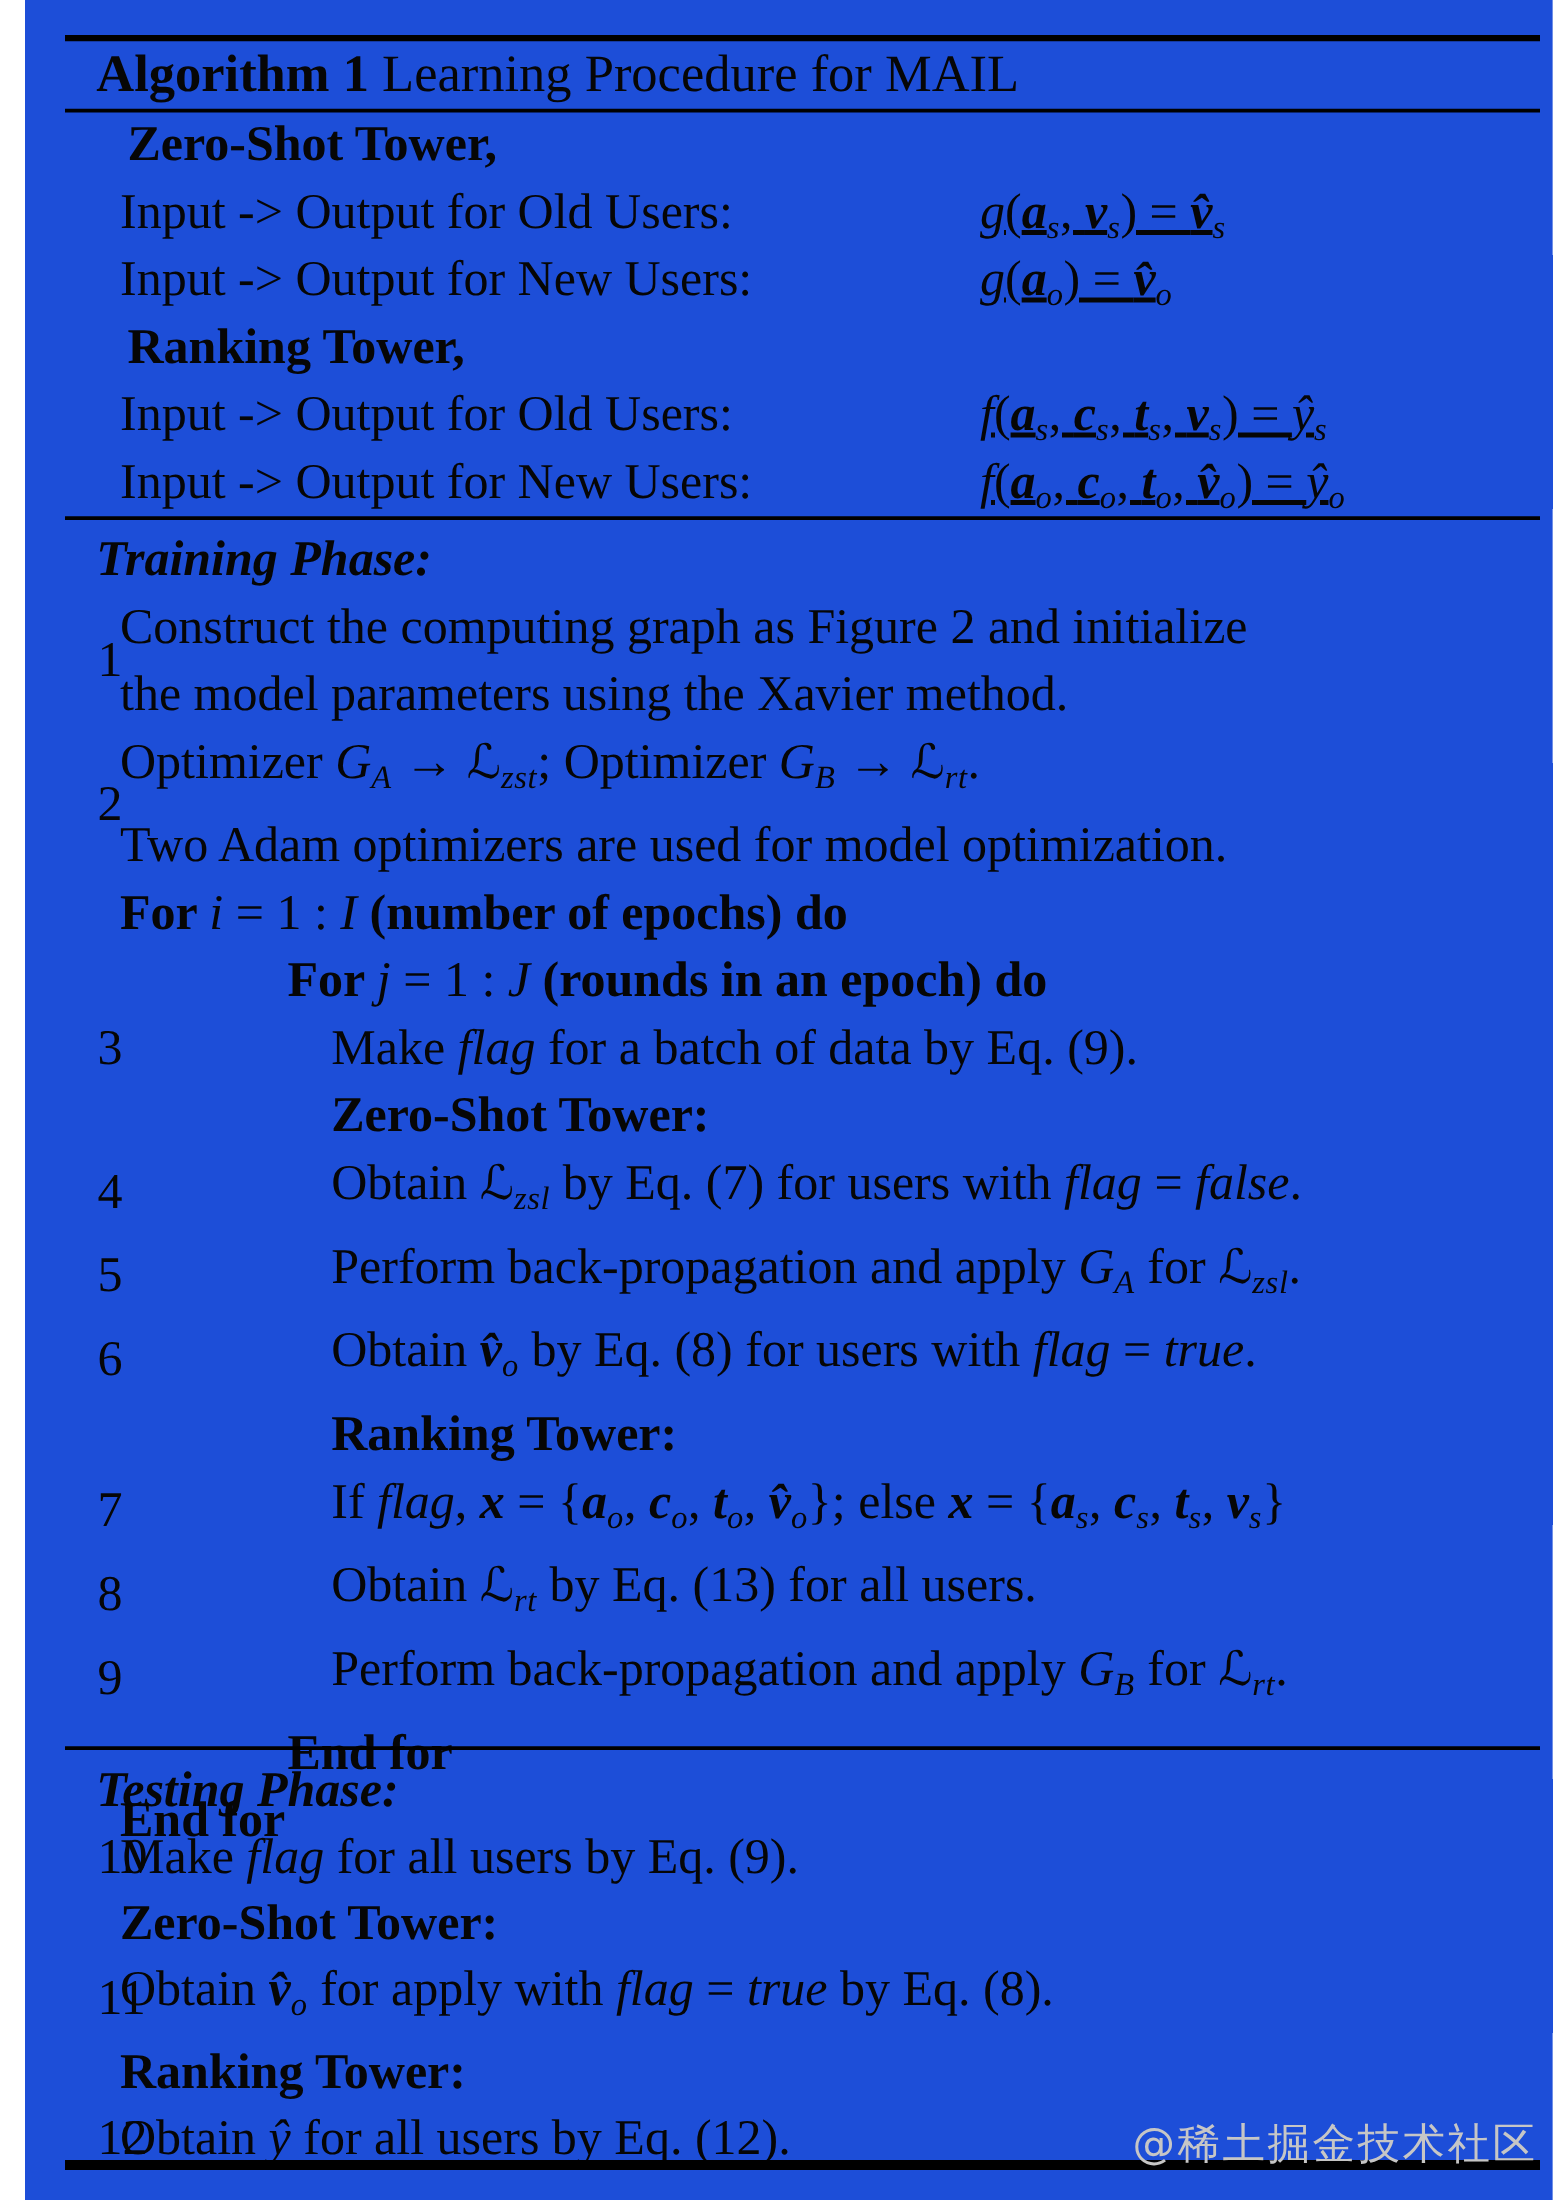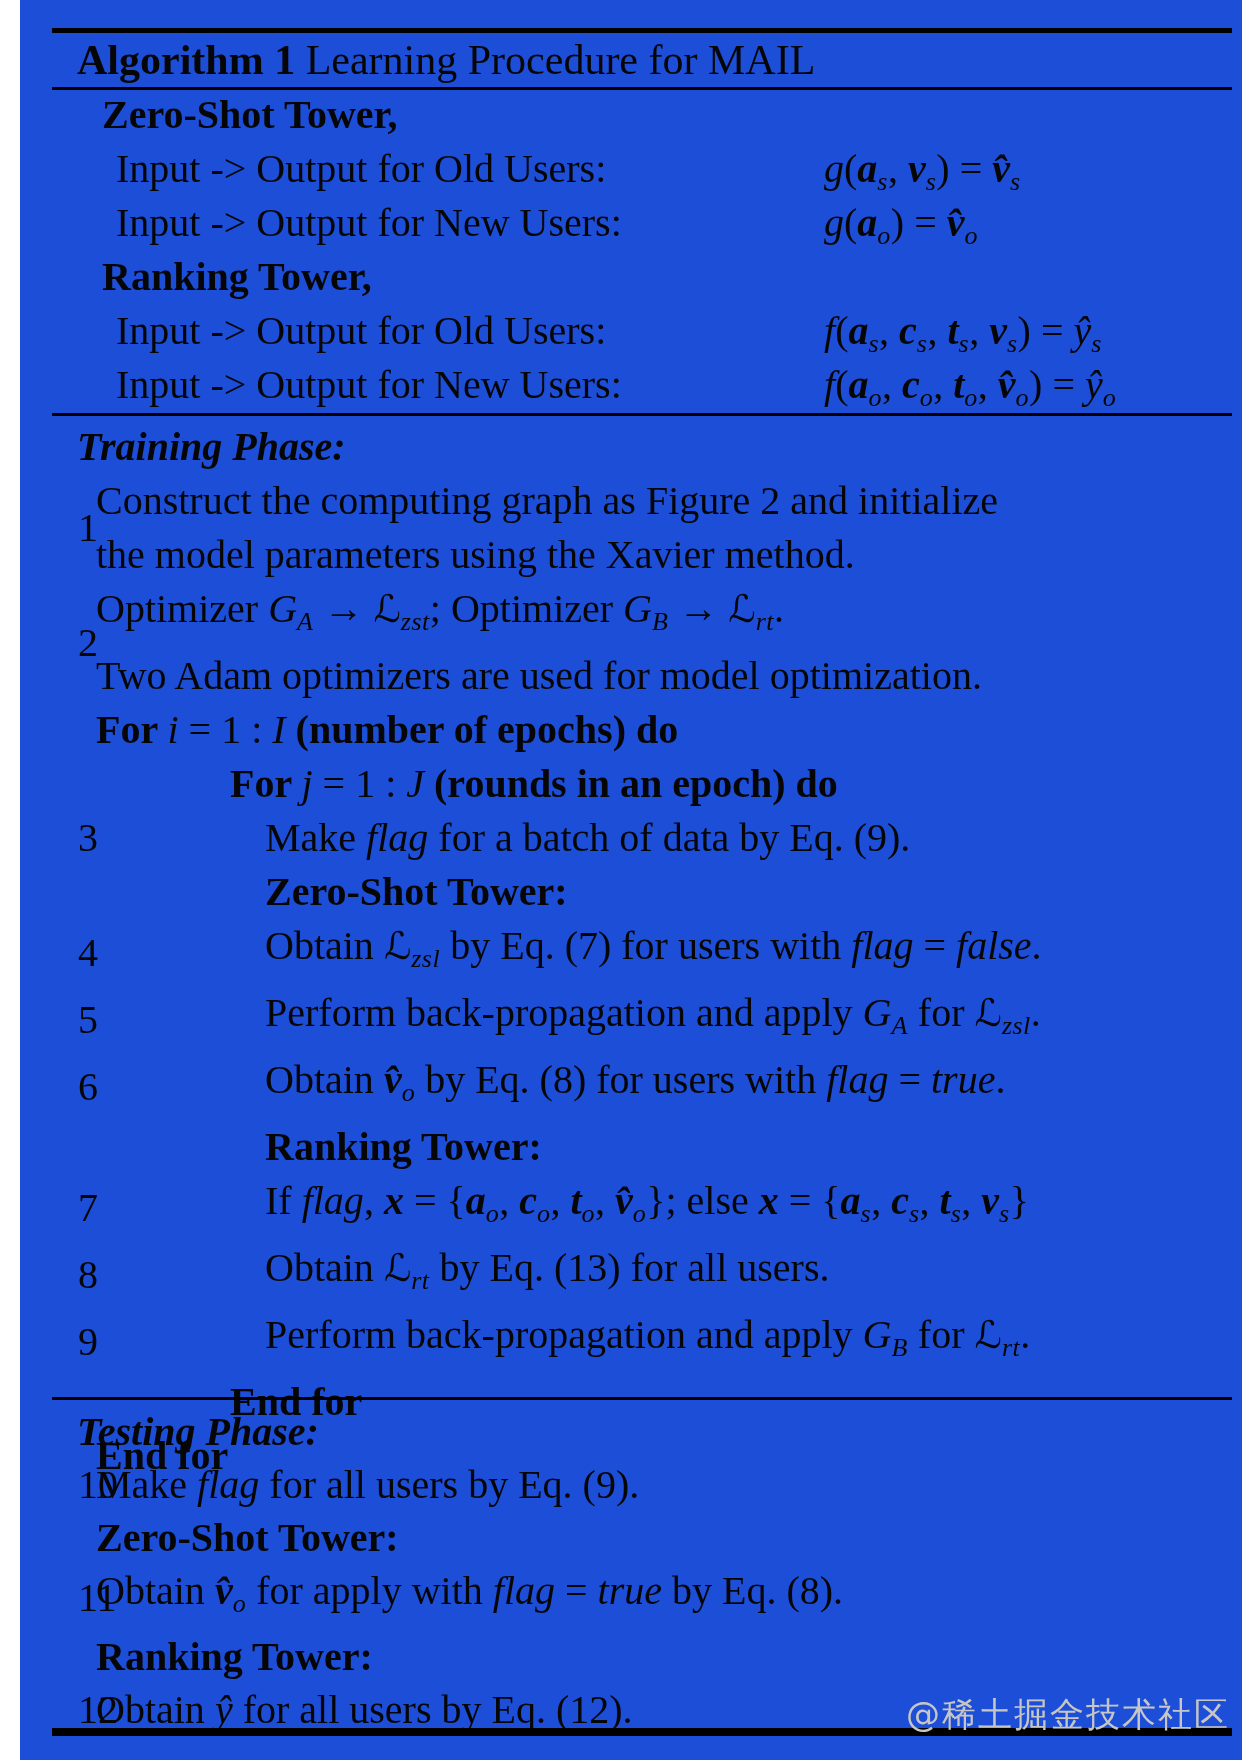--- a/index.html
+++ b/index.html
@@ -14,22 +14,22 @@
   .rule-mid2   { top:1397px;height:3px; }
   .rule-bottom { top:1728px;height:8px; }
 
   .title-row { position:absolute; left:57px; top:33px; height:54px; line-height:54px;
                font-size:42px; white-space:nowrap; }
   .title-label { font-weight:bold; }
 
   .io-block { position:absolute; top:88px; left:0; width:1242px; }
   .io-row { position:relative; height:54px; line-height:54px; font-size:40px; white-space:nowrap; }
   .io-heading { padding-left:82px; font-weight:bold; }
-  .io-label { padding-left:96px; }
-  .io-eq { position:absolute; left:804px; top:0; }
+  .io-label { padding-left:76px; }
+  .io-eq { position:absolute; left:764px; top:0;text-decoration:underline; }
 
   .steps-block { position:absolute; left:0; width:1242px; }
   .training-block { top:420px; }
   .testing-block { top:1405px; }
   .algo-row { position:relative; font-size:40px; line-height:54px; white-space:nowrap; }
   .testing-block .algo-row { line-height:53px; }
   .row-num { position:absolute; left:58px; top:0; bottom:0; display:flex; align-items:center; }
   .ind-h { padding-left:57px;font-style:italic; }
   .ind-0 { padding-left:76px; }
   .ind-1 { padding-left:210px; }

